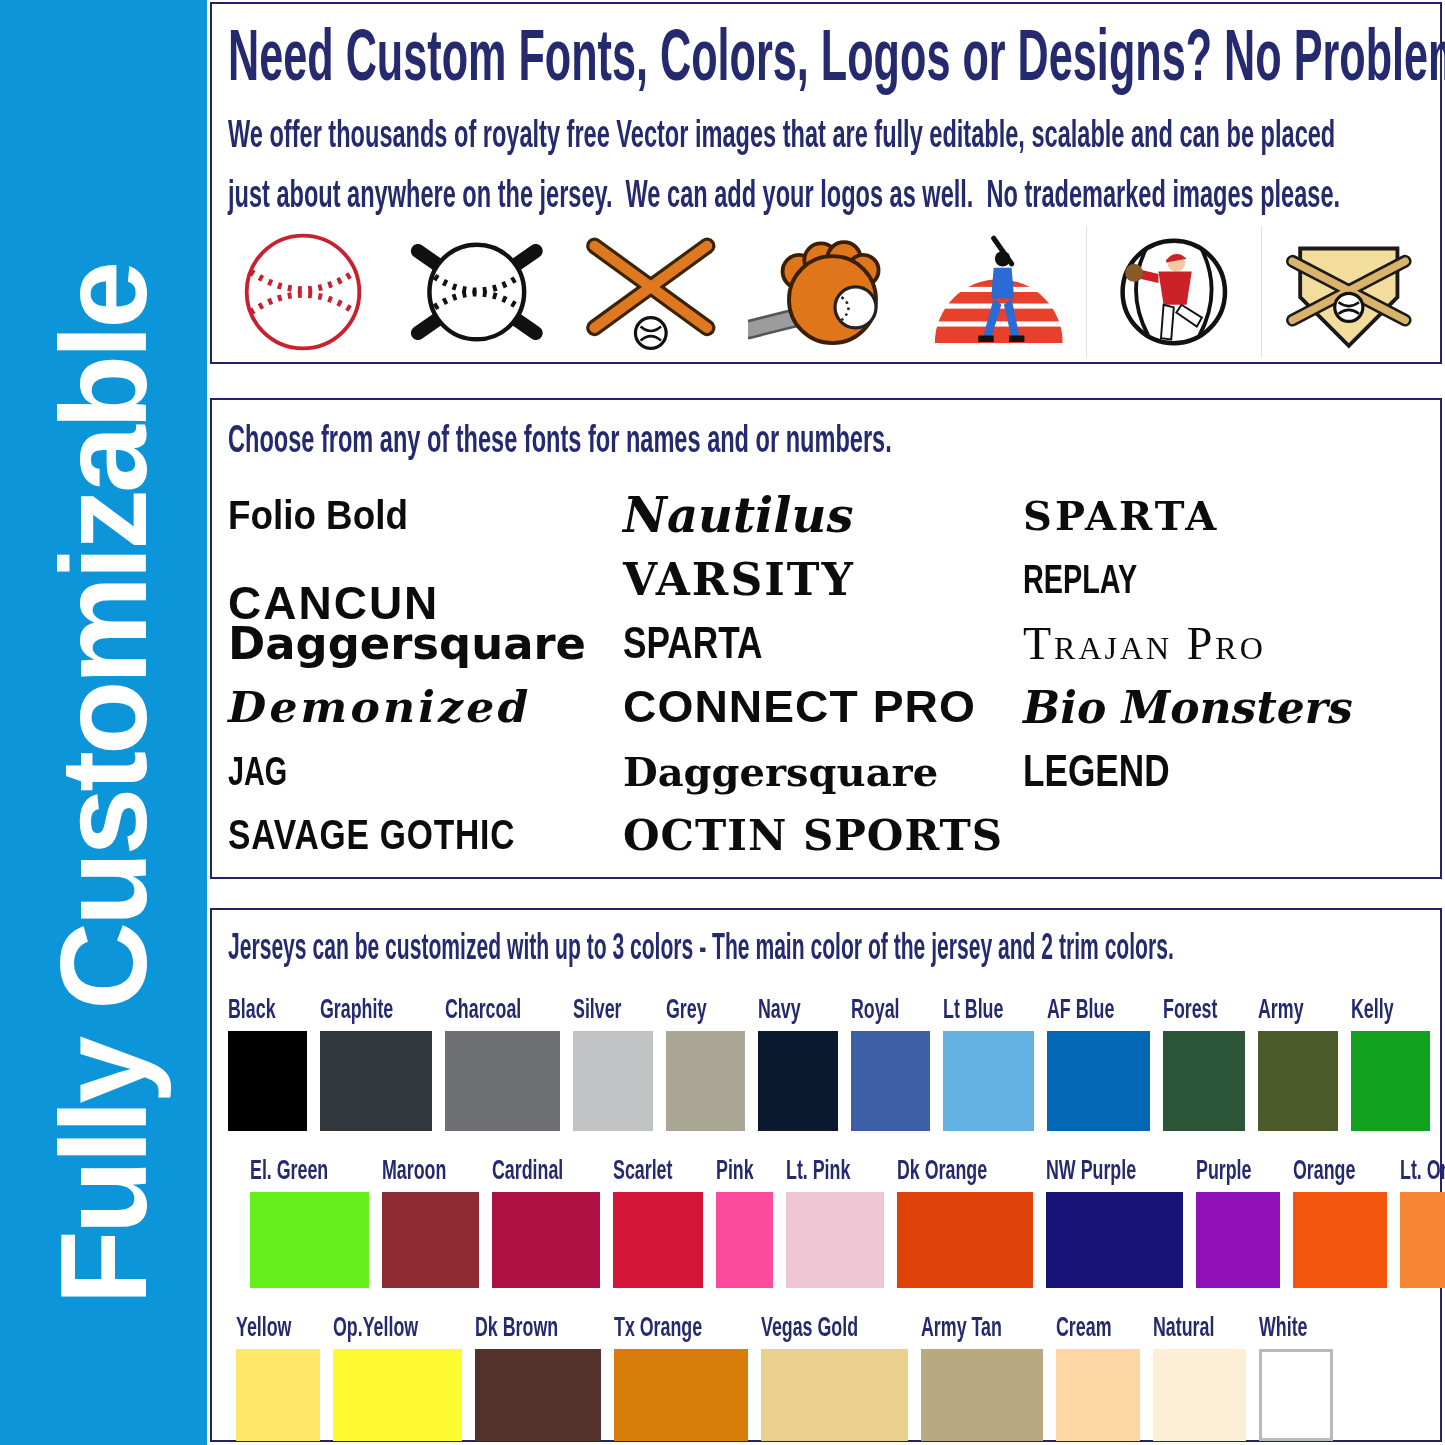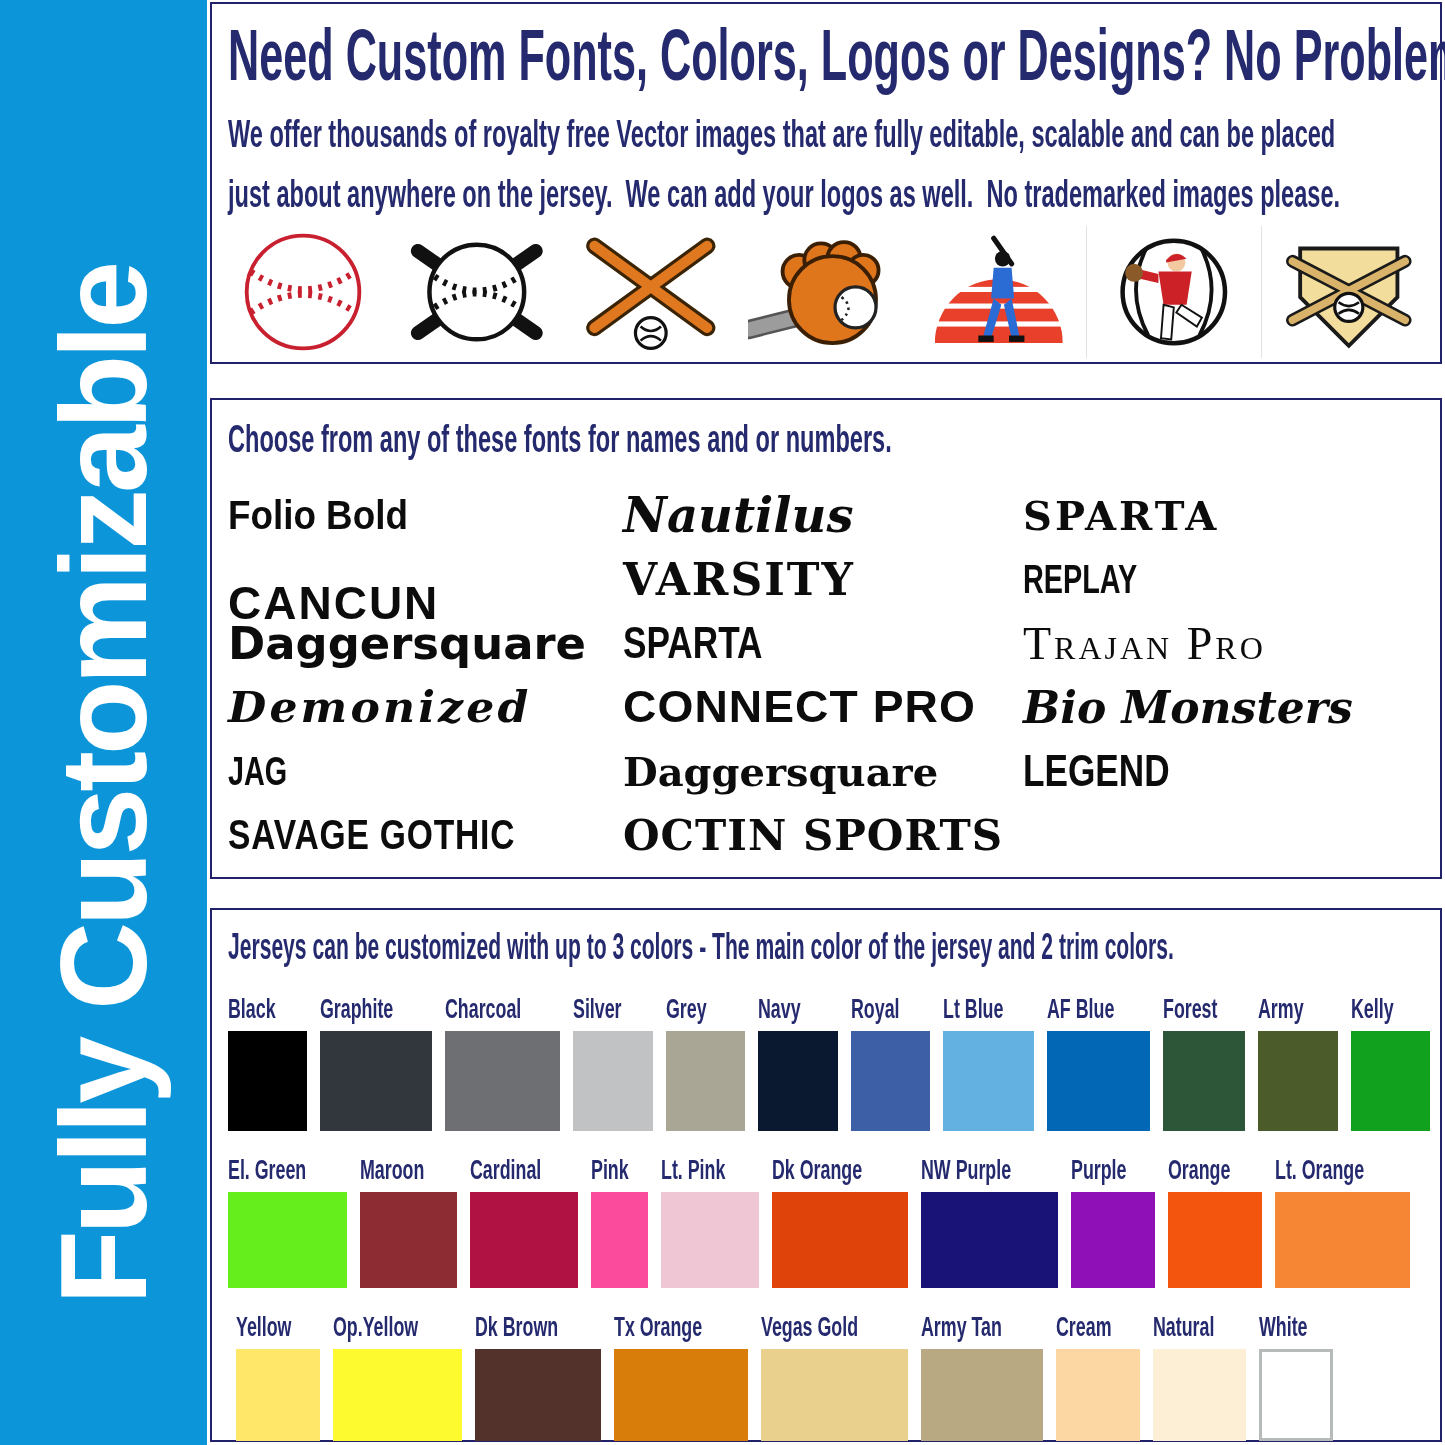--- a/index.html
+++ b/index.html
@@ -65,21 +65,21 @@
   .fs-savage   { font:700 42px "Liberation Sans",sans-serif; transform:scaleX(.80); letter-spacing:1px; }
   .fs-tiffany  { font:700 40px "DejaVu Serif",serif; letter-spacing:3px; }
   .fs-varsity  { font:700 44px "DejaVu Serif",serif; letter-spacing:2px; }
   .fs-trajan   { font:400 46px "Liberation Serif",serif; font-variant:small-caps; letter-spacing:3px; }
   .fs-bio      { font:italic 700 44px "DejaVu Serif",serif; }
   .fs-english  { font:700 40px "DejaVu Serif",serif; }
   .fs-octin    { font:700 42px "DejaVu Serif",serif; letter-spacing:1px; }
 
   
   .swatch-grid { display:grid; grid-template-columns:repeat(12,1fr); column-gap:13px; padding-right:10px; }
-  .row1 { margin-top:26px; } .row2 { margin-top:24px; } .row3 { margin-top:24px;padding-left:8px; }
+  .row1 { margin-top:26px; } .row2 { margin-top:24px;margin-left:22px; } .row3 { margin-top:24px;padding-left:8px; }
   .sw-labelbox { height:34px; display:flex; overflow:visible; }
   .swlabel { display:inline-block; transform-origin:left bottom; white-space:nowrap;
              font:700 27px "Liberation Sans",sans-serif; transform:scaleX(.66); color:#252a6e; }
   .swatch { margin-top:3px; }
   .h100 { height:100px; } .h96 { height:96px; } .h92 { height:92px; }
   .white-swatch { border:3px solid #b7babb; box-sizing:border-box; }
 </style>
 </head>
 <body>
 
@@ -306,20 +306,26 @@
         <div class="swatch h96" style="background: rgb(142, 44, 52);"></div>
       </div>
     <div>
         <div class="sw-labelbox">
           <span class="swlabel">Cardinal</span>
         </div>
         <div class="swatch h96" style="background: rgb(176, 19, 67);"></div>
       </div>
     <div>
         <div class="sw-labelbox">
+          <span class="swlabel">Scarlet</span>
+        </div>
+        <div class="swatch h96" style="background: rgb(212, 22, 56);"></div>
+      </div>
+    <div>
+        <div class="sw-labelbox">
           <span class="swlabel">Pink</span>
         </div>
         <div class="swatch h96" style="background: rgb(250, 75, 156);"></div>
       </div>
     <div>
         <div class="sw-labelbox">
           <span class="swlabel">Lt. Pink</span>
         </div>
         <div class="swatch h96" style="background: rgb(239, 198, 211);"></div>
       </div>

